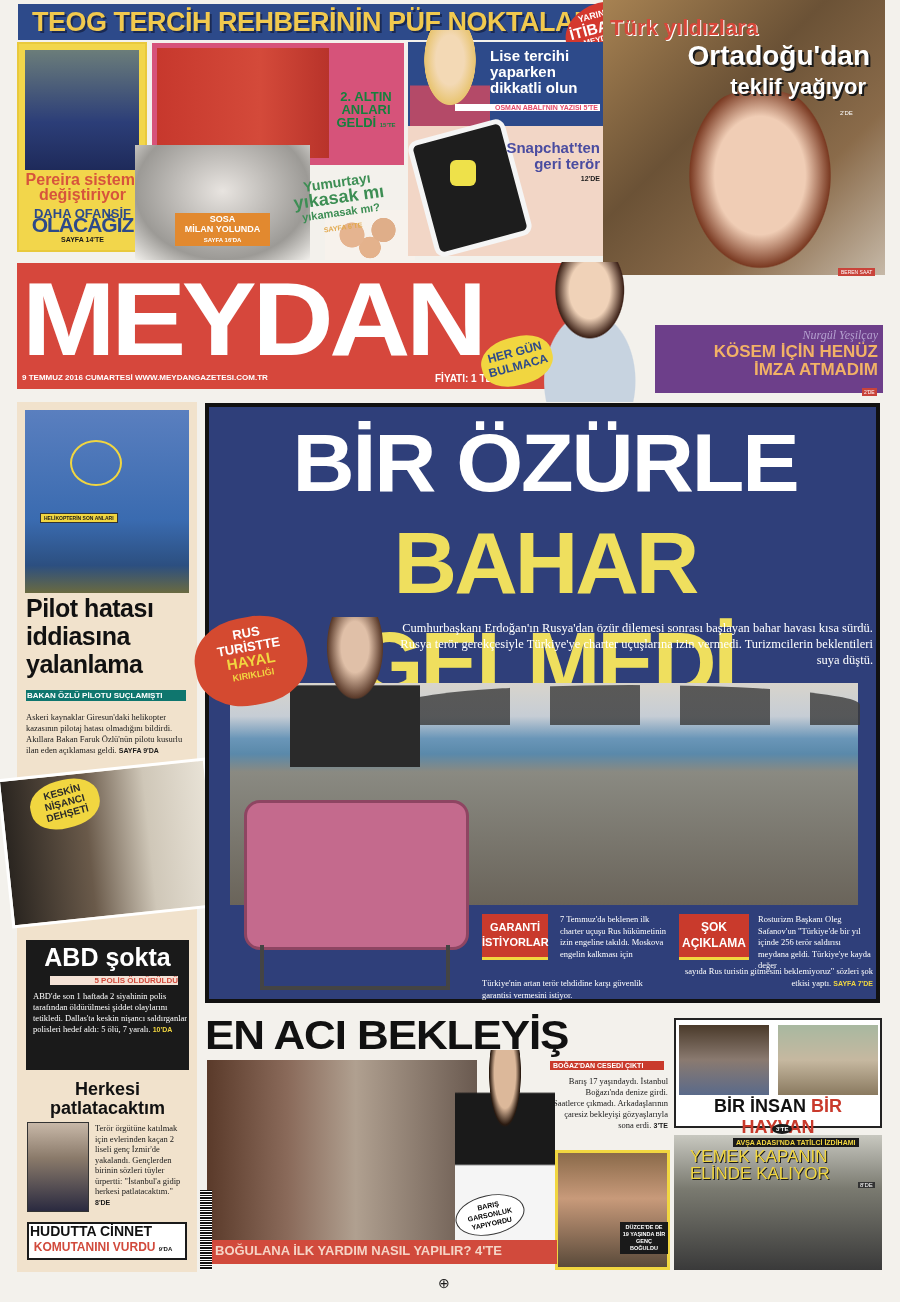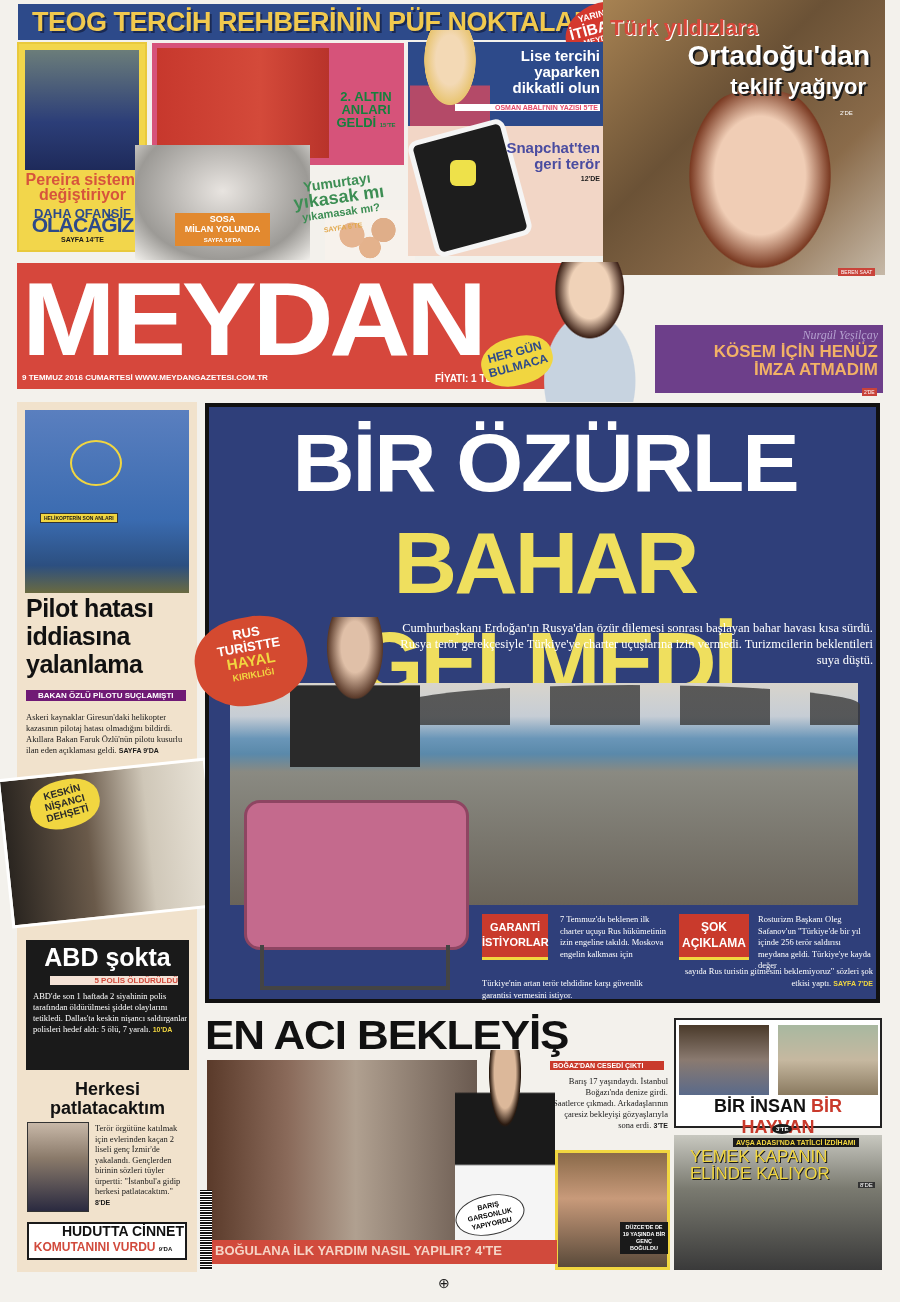--- a/index.html
+++ b/index.html
@@ -26,21 +26,21 @@
 #sosa-photo{left:135px;top:145px;width:175px;height:115px;background:radial-gradient(ellipse at 50% 40%,#e8e4e0,#9c9a96 70%,#f2f0ec 100%)}
 #sosa-tag{left:175px;top:213px;width:95px;background:#e2892f;color:#fff;text-align:center;font-size:9px;font-weight:bold;line-height:10px;padding:1px}
 #yumurta{left:285px;top:175px;width:110px;text-align:center;color:#3d8e54;font-weight:bold;line-height:15px;transform:rotate(-8deg)}
 #yumurta .a{font-size:14px;display:block}
 #yumurta .b{font-size:18px;display:block}
 #yumurta .c{font-size:11px;display:block}
 #yumurta .d{font-size:7px;display:block;color:#e2a94e}
 #eggs{left:325px;top:210px;width:90px;height:50px;background:radial-gradient(circle at 30% 50%,#e5b490 18%,transparent 19%),radial-gradient(circle at 65% 40%,#dfae89 18%,transparent 19%),radial-gradient(circle at 50% 75%,#e4b28c 18%,transparent 19%),#f7f2ec}
 #lise-box{left:408px;top:42px;width:196px;height:84px;background:#2d4a8a}
 #lise-girl{left:410px;top:30px;width:80px;height:100px;background:radial-gradient(ellipse at 50% 30%,#f3d9b5 25%,#e8c470 45%,transparent 46%),linear-gradient(transparent 55%,#b44a68 56%)}
-#lise-t{left:490px;top:48px;width:110px;text-align:right;color:#fff;font-weight:bold;font-size:15px;line-height:16px}
+#lise-t{left:490px;top:48px;width:110px;color:#fff;font-weight:bold;font-size:15px;line-height:16px}
 #lise-sub{left:455px;top:104px;width:145px;text-align:right;color:#e34a6a;font-size:7px;font-weight:bold;background:#fff;padding:0 2px}
 #snap-box{left:408px;top:126px;width:196px;height:130px;background:#f2d6c6}
 #snap-phone{left:420px;top:128px;width:100px;height:120px;background:#1d1d1d;border:5px solid #f5f5f5;border-radius:10px;transform:rotate(-15deg)}
 #snap-ghost{left:450px;top:160px;width:26px;height:26px;background:#eee14a;border-radius:6px}
 #snap-t{left:480px;top:140px;width:120px;text-align:right;color:#4a4ca0;font-weight:bold;font-size:15px;line-height:16px}
 #snap-pg{left:540px;top:175px;width:60px;text-align:right;font-size:7px;font-weight:bold;color:#1a1a1a}
 #turk-photo{left:603px;top:0;width:282px;height:275px;background:linear-gradient(135deg,#a78252,#6b5236 40%,#8a6b4a 70%,#c6b9a8)}
 #turk-face{left:680px;top:90px;width:160px;height:190px;border-radius:45% 45% 40% 40%;background:radial-gradient(ellipse at 50% 45%,#f0cdb5 40%,#7a3a22 62%,transparent 63%)}
 #turk-t1{left:610px;top:15px;width:260px;text-align:left;color:#d7473a;font-weight:bold;font-size:22px;text-shadow:1px 1px 0 #fff}
 #turk-t2{left:610px;top:40px;width:260px;text-align:right;color:#fff;font-weight:bold;font-size:28px;text-shadow:2px 2px 0 #1a1a1a}
@@ -57,36 +57,36 @@
 #kosem-box{left:655px;top:325px;width:228px;height:68px;background:#6d3f8a}
 #kosem-n{left:660px;top:328px;width:218px;text-align:right;color:#b4a0cf;font-style:italic;font-size:12px;font-family:"Liberation Serif",serif}
 #kosem-t{left:660px;top:343px;width:218px;text-align:right;color:#f2b266;font-weight:bold;font-size:17px;line-height:18px}
 #kosem-pg{left:862px;top:388px;font-size:5px;color:#fff;background:#c9433a;padding:1px 2px}
 
 #left-col{left:17px;top:402px;width:180px;height:870px;background:#f1e2cc}
 #heli-photo{left:25px;top:410px;width:164px;height:183px;background:linear-gradient(#5a7fbf,#3a6bb0 60%,#2c4f80 85%,#6a6a40)}
 #heli-circle{left:70px;top:440px;width:52px;height:46px;border:2px solid #f1d640;border-radius:50%}
 #heli-tag{left:40px;top:513px;background:#f1d640;color:#1a1a1a;font-size:5px;font-weight:bold;padding:1px 3px;border:1px solid #333}
 #pilot-h{left:26px;top:594px;width:166px;font-size:25px;font-weight:bold;line-height:28px;color:#111;letter-spacing:-0.5px}
-#pilot-sub{left:26px;top:690px;width:160px;background:#701a75;color:#fff;font-size:8px;font-weight:bold;padding:1px 12px}
+#pilot-sub{left:26px;top:690px;width:160px;background:#0f766e;color:#fff;font-size:8px;font-weight:bold;padding:1px 1px}
 #pilot-body{left:26px;top:712px;width:165px;font-size:8.5px;line-height:11px;color:#1a1a1a;font-family:"Liberation Serif",serif}
 #pilot-body b{font-family:"Liberation Sans",sans-serif;font-size:7px}
 #sniper-photo{left:4px;top:768px;width:210px;height:150px;background:linear-gradient(90deg,#2a2520,#6a5a4a 40%,#cfc7b8 70%,#e8e2d6);transform:rotate(-6deg);border:3px solid #fff}
 #sniper-star{left:30px;top:780px;width:70px;height:48px;background:#f1d640;border-radius:45%;transform:rotate(-15deg);text-align:center;font-weight:bold;color:#2a2a2a;font-size:10px;line-height:11px;padding-top:6px}
 #abd-box{left:26px;top:940px;width:163px;height:130px;background:#1a1a1a}
 #abd-h{left:26px;top:943px;width:163px;text-align:center;color:#fff;font-size:25px;font-weight:bold}
 #abd-sub{left:50px;top:976px;width:128px;text-align:right;background:#f4e2d6;color:#d14a3c;font-size:8px;font-weight:bold}
 #abd-body{left:33px;top:991px;width:155px;color:#fff;font-size:8.5px;line-height:11px;font-family:"Liberation Serif",serif}
 #abd-body b{color:#f1d640;font-family:"Liberation Sans",sans-serif;font-size:7px}
 #herkes-h{left:26px;top:1080px;width:163px;text-align:center;font-size:18px;font-weight:bold;line-height:19px;color:#111}
 #herkes-photo{left:27px;top:1122px;width:62px;height:90px;background:linear-gradient(#c8b8a8,#8a7a6a 40%,#2a2a40);border:1px solid #333}
 #herkes-body{left:95px;top:1123px;width:95px;font-size:8.5px;line-height:10.5px;font-family:"Liberation Serif",serif;color:#1a1a1a}
 #herkes-body b{font-family:"Liberation Sans",sans-serif;font-size:7px}
 #hudut-box{left:27px;top:1222px;width:160px;height:38px;border:2px solid #1a1a1a;background:#fff}
-#hudut-t1{left:30px;top:1223px;width:154px;text-align:right;font-size:14px;font-weight:bold;color:#111}
+#hudut-t1{left:30px;top:1223px;width:154px;text-align:left;font-size:14px;font-weight:bold;color:#111}
 #hudut-t2{left:30px;top:1240px;width:146px;text-align:center;font-size:12px;font-weight:bold;color:#d14a3c}
 
 #main-frame{left:205px;top:403px;width:675px;height:600px;background:#2f3f7a;border:4px solid #111}
 #main-h1{left:215px;top:418px;width:660px;text-align:center;color:#fff;font-size:82px;font-weight:bold;line-height:90px;letter-spacing:-2px;transform:scaleX(1.05)}
 #main-h2{left:215px;top:513px;width:660px;text-align:center;color:#efdf5e;font-size:88px;font-weight:bold;line-height:100px;letter-spacing:-3px}
 #main-body{left:383px;top:620px;width:490px;color:#fff;font-size:12.5px;line-height:16px;text-align:right;font-family:"Liberation Serif",serif}
 #rus-star{left:195px;top:617px;width:112px;height:88px;background:#d44a30;border-radius:45%;text-align:center;font-weight:bold;line-height:14px;padding-top:9px;transform:rotate(-10deg)}
 #rus-star .w{color:#fff;font-size:13px;display:block}
 #rus-star .y{color:#f1d640;font-size:15px;display:block}
 #rus-star .ys{color:#f1d640;font-size:9px;display:block}

